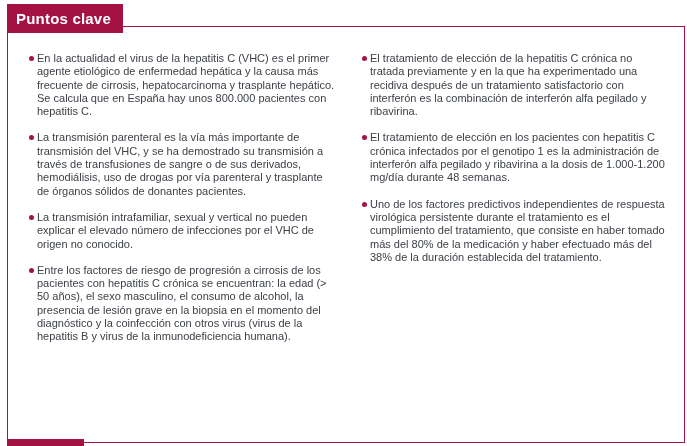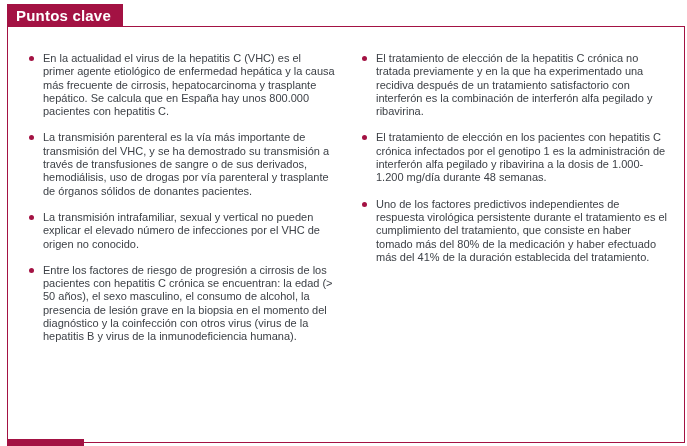--- a/index.html
+++ b/index.html
@@ -18,21 +18,21 @@
     width: 678px;
     height: 417px;
     box-sizing: border-box;
     border: 1.5px solid #a31243;
     background: #ffffff;
   }
   .title-tab {
     position: absolute;
     left: 7px;
     top: 4px;
-    height: 23px;
+    height: 29px;
     padding: 0 12px 0 9px;
     background: #a31243;
     color: #ffffff;
     font-weight: bold;
     font-size: 15px;
     letter-spacing: 0.2px;
     display: flex;
     align-items: center;
     z-index: 2;
   }
@@ -46,21 +46,21 @@
     z-index: 2;
   }
   .content {
     display: flex;
     padding: 25px 16px 0 21px;
     gap: 27px;
   }
   .col { flex: 1; min-width: 0; }
   .bullet-item {
     display: flex;
-    gap: 9px;
+    gap: 3px;
     margin-bottom: 13px;
     color: #3d4147;
     font-size: 11px;
     line-height: 13.3px;
   }
   .marker {
     width: 5px;
     height: 5px;
     border-radius: 50%;
     background: #a31243;
@@ -104,21 +104,21 @@
         <div class="bullet-item">
           <span class="marker"></span>
           <p>El tratamiento de elección de la hepatitis C crónica no tratada previamente y en la que ha experimentado una recidiva después de un tratamiento satisfactorio con interferón es la combinación de interferón alfa pegilado y ribavirina.</p>
         </div>
         <div class="bullet-item">
           <span class="marker"></span>
           <p>El tratamiento de elección en los pacientes con hepatitis C crónica infectados por el genotipo 1 es la administración de interferón alfa pegilado y ribavirina a la dosis de 1.000-1.200 mg/día durante 48 semanas.</p>
         </div>
         <div class="bullet-item">
           <span class="marker"></span>
-          <p>Uno de los factores predictivos independientes de respuesta virológica persistente durante el tratamiento es el cumplimiento del tratamiento, que consiste en haber tomado más del 80% de la medicación y haber efectuado más del 41% de la duración establecida del tratamiento.</p>
+          <p>Uno de los factores predictivos independientes de respuesta virológica persistente durante el tratamiento es el cumplimiento del tratamiento, que consiste en haber tomado más del 80% de la medicación y haber efectuado más del 38% de la duración establecida del tratamiento.</p>
         </div>
       </div>
 
     </div>
   </div>
 
   <div class="bottom-bar"></div>
 
 </div>
 

